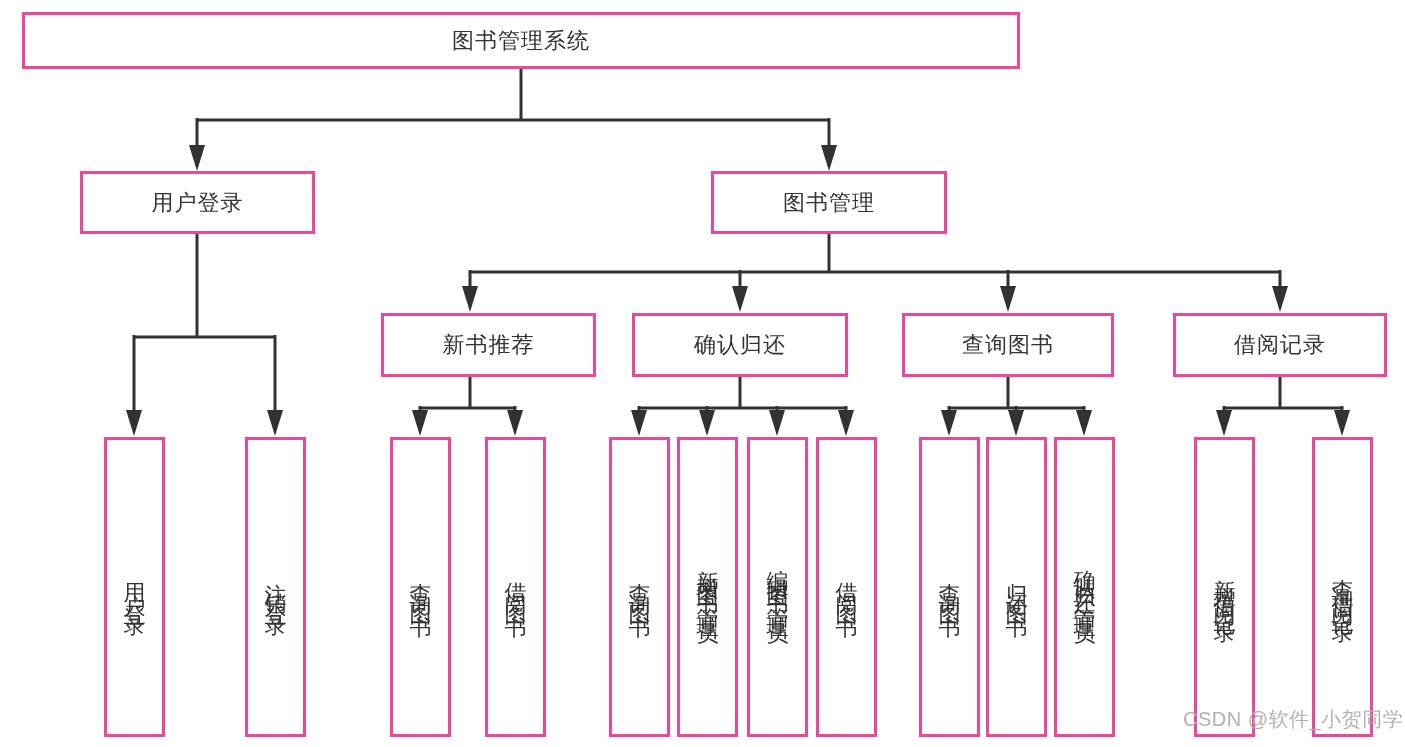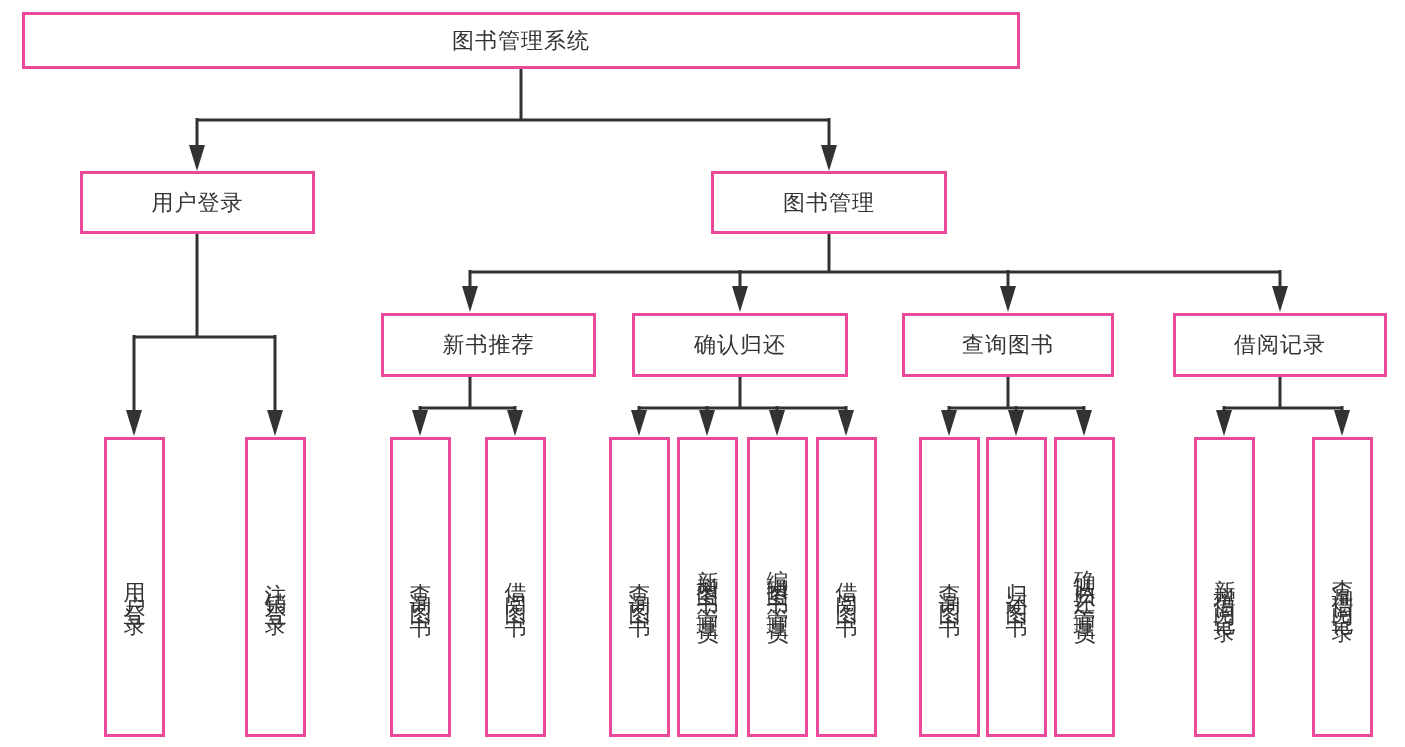--- a/index.html
+++ b/index.html
@@ -144,14 +144,15 @@
     <span class="vtext" style="letter-spacing:0.35em;">确认归还（管理员）</span>
   </div>
 
   <div class="node vnode" style="left:1194px;">
     <span class="vtext" style="letter-spacing:0.4em;">新增借阅记录</span>
   </div>
   <div class="node vnode" style="left:1312px;">
     <span class="vtext" style="letter-spacing:0.4em;">查询借阅记录</span>
   </div>
 
+  <div id="watermark">CSDN @软件_小贺同学</div>
 
 </div>
 
 </body></html>

